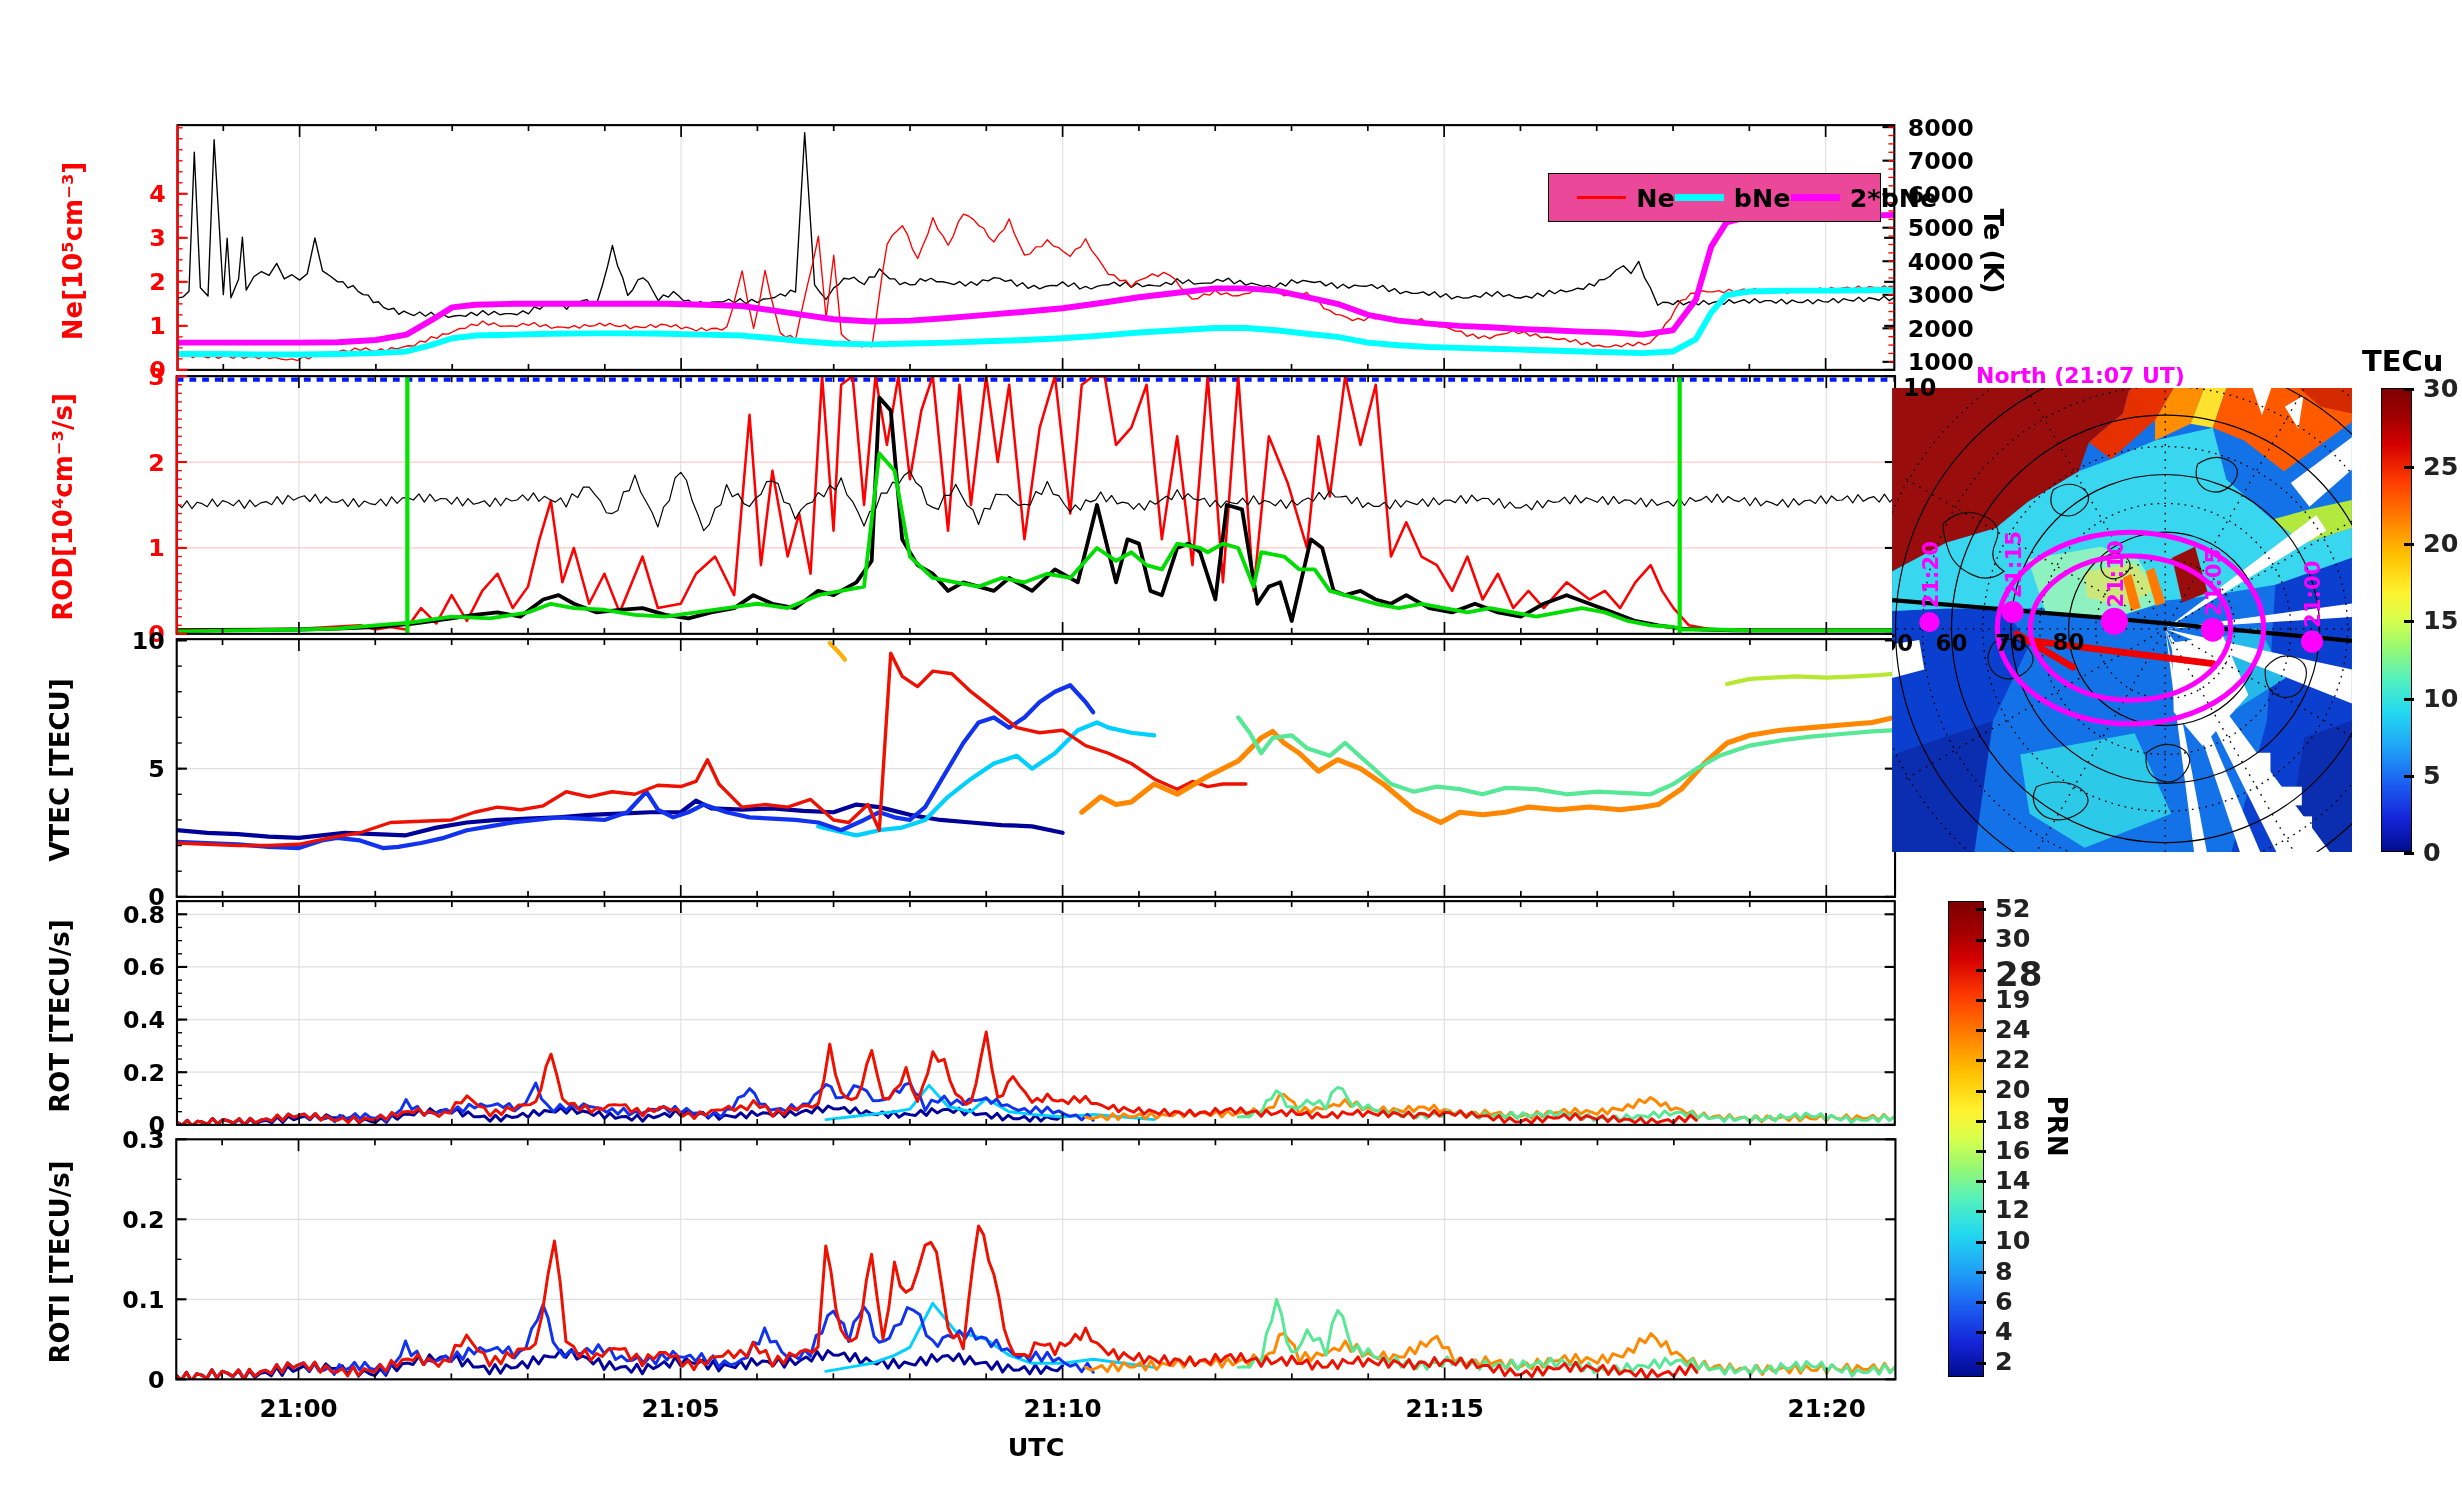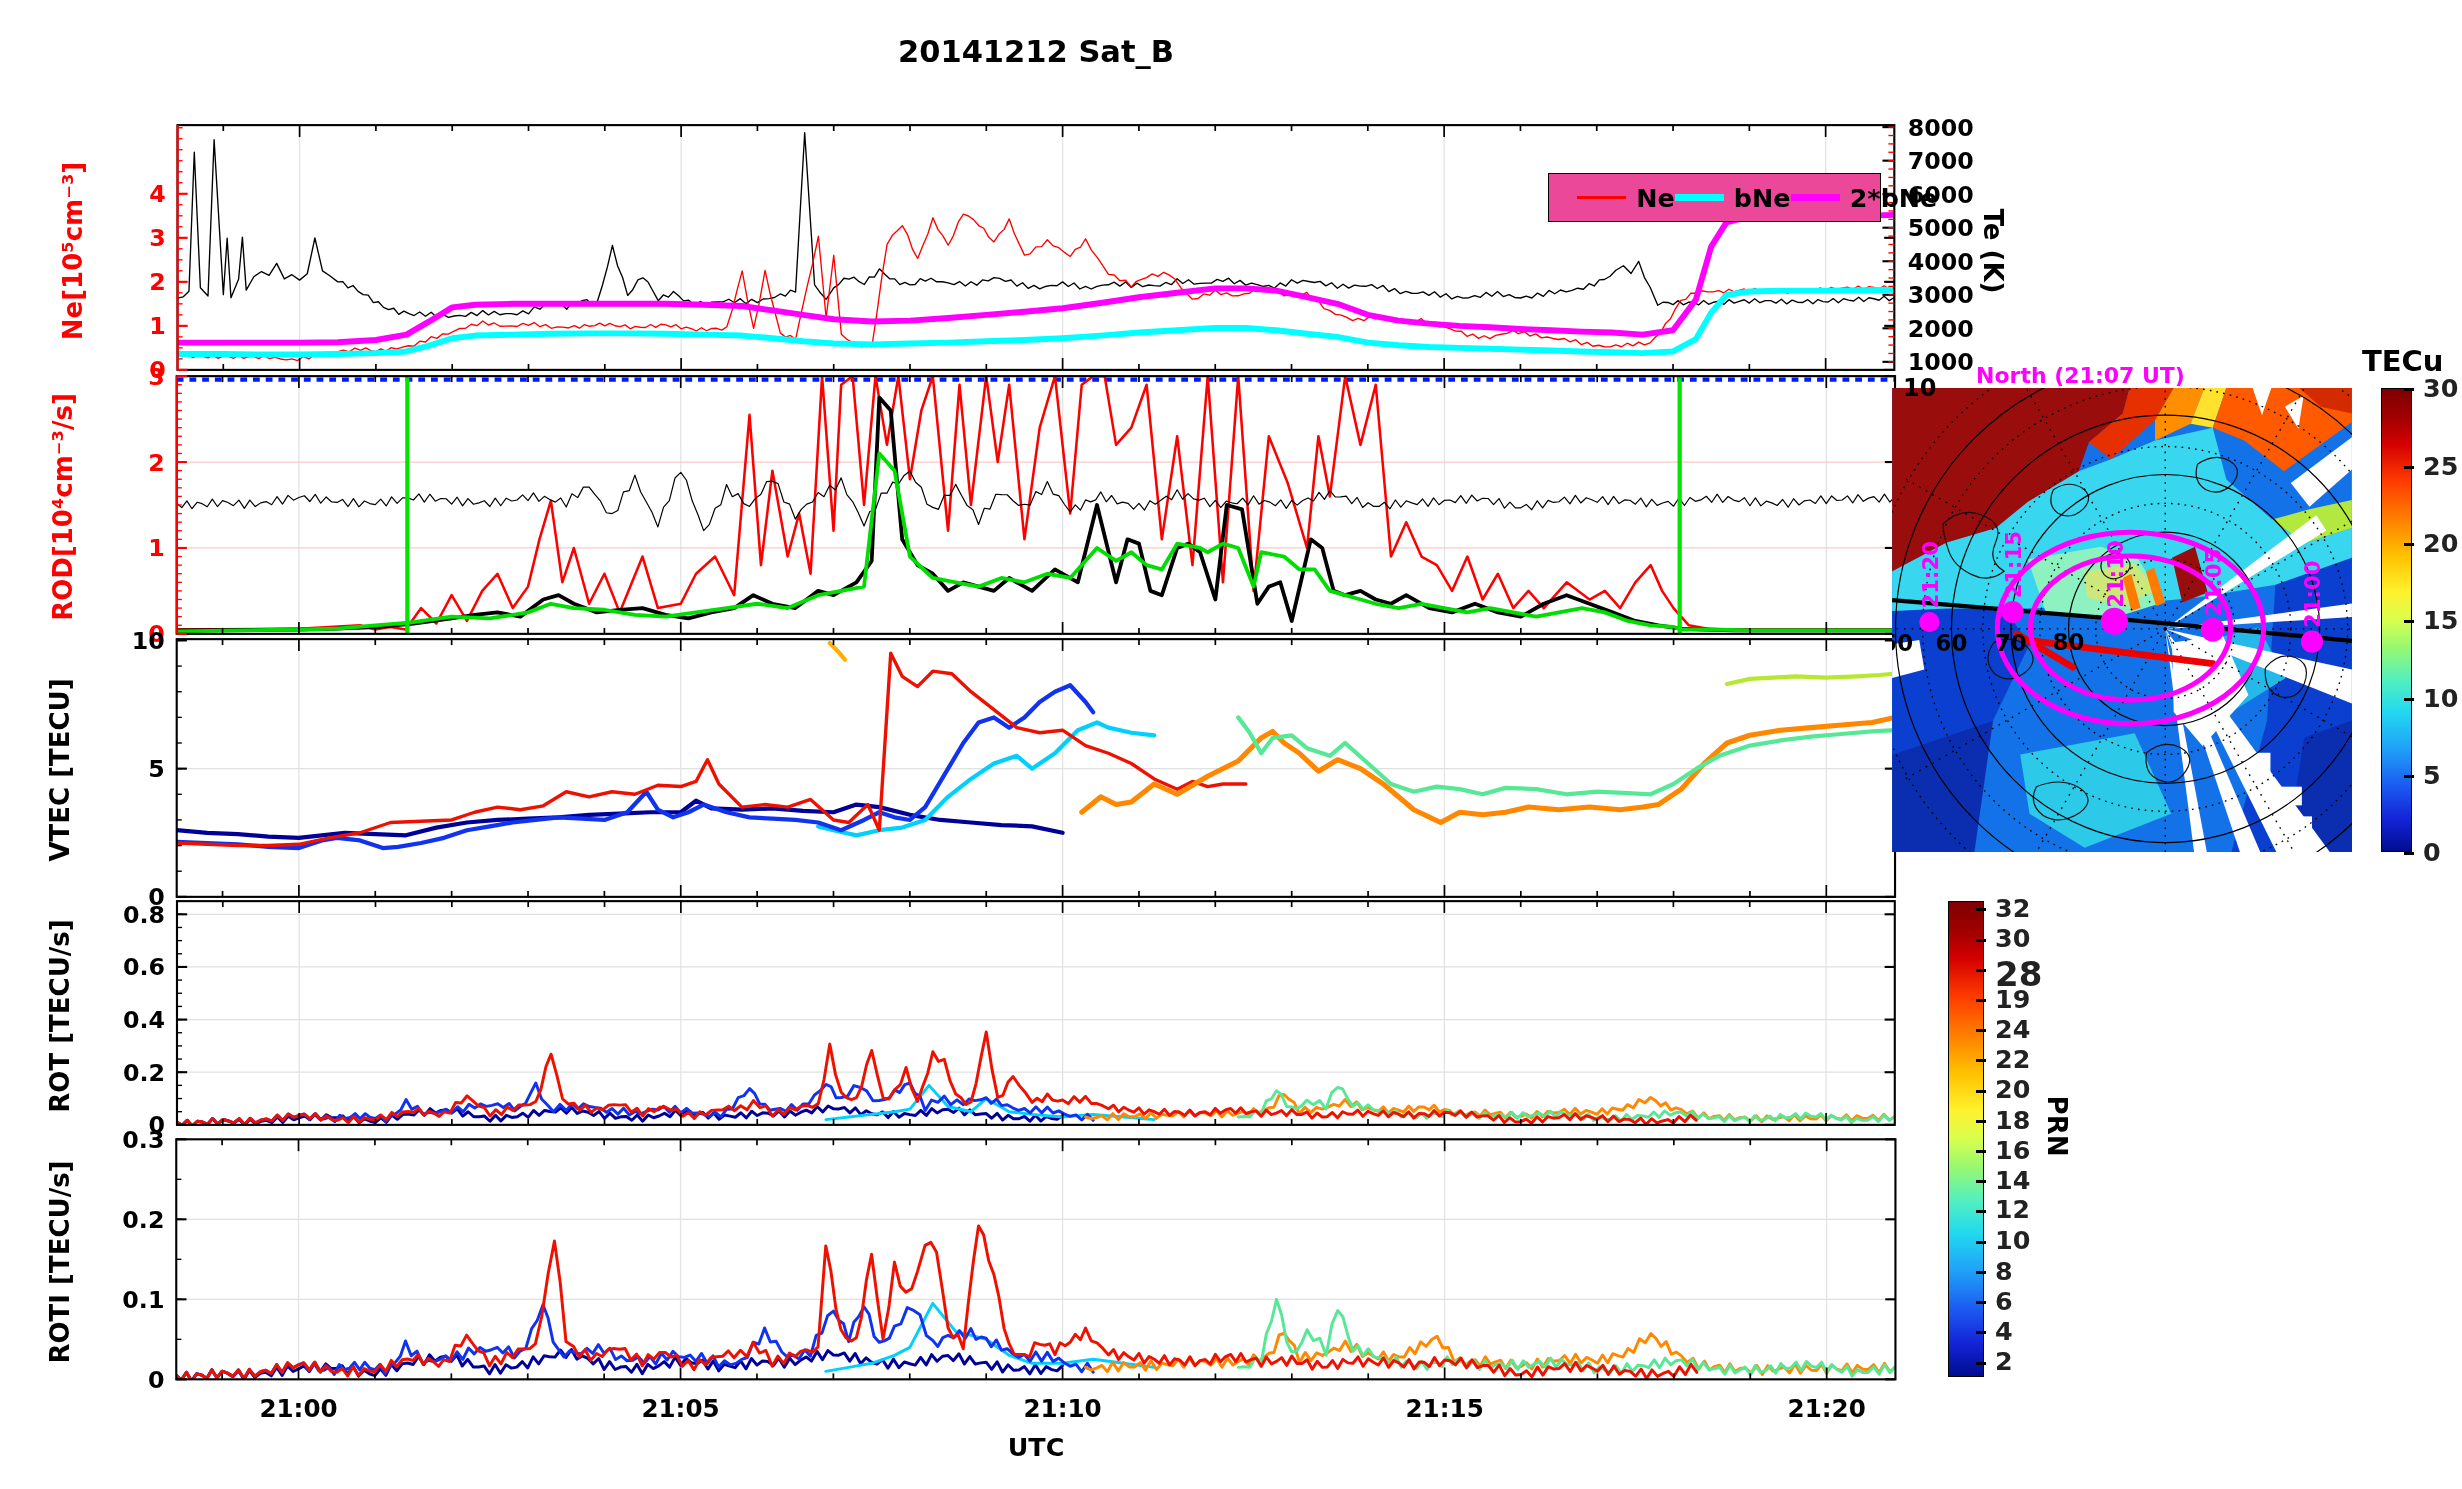--- a/index.html
+++ b/index.html
@@ -27,21 +27,20 @@
   .cbar-title{position:absolute;font-weight:bold;color:#000;z-index:6;}
   .cb-lab{position:absolute;font-weight:bold;color:#222;z-index:6;}
   .cb-tick{position:absolute;background:#000;z-index:7;}
   .lbl10{position:absolute;left:1903px;top:374px;font-size:24px;font-weight:bold;color:#000;z-index:4;}
   #map-svg{position:absolute;left:1892px;top:388px;z-index:3;}
 </style>
 </head>
 <body>
 
 <div class="fig">
-  <div class="title">20141212  Sat_B</div>
 
   <svg id="svg-p1" class="panel-svg" style="top:87px;" width="2033" height="321" viewBox="-130 -45 2397 379">
       <clipPath id="clip-p1">
         <rect x="0" y="0" width="2027" height="289"></rect>
       </clipPath>
       <g clip-path="url(#clip-p1)">
         <line x1="144.14222222222222" y1="0" x2="144.14222222222222" y2="289" stroke="#e3e3e3" stroke-width="1.5"></line>
         <line x1="594.5866666666667" y1="0" x2="594.5866666666667" y2="289" stroke="#e3e3e3" stroke-width="1.5"></line>
         <line x1="1045.0311111111112" y1="0" x2="1045.0311111111112" y2="289" stroke="#e3e3e3" stroke-width="1.5"></line>
         <line x1="1495.4755555555557" y1="0" x2="1495.4755555555557" y2="289" stroke="#e3e3e3" stroke-width="1.5"></line>
@@ -694,21 +693,21 @@
       <div class="cb-tick" style="left: 2404px; top: 698px; width: 10.2px; height: 2.5px;"></div>
       <div class="cb-lab" style="left: 2423px; top: 760px; font-size: 25.4px;">5</div>
       <div class="cb-tick" style="left: 2404px; top: 775px; width: 10.2px; height: 2.5px;"></div>
       <div class="cb-lab" style="left: 2423px; top: 837px; font-size: 25.4px;">0</div>
       <div class="cb-tick" style="left: 2404px; top: 852px; width: 10.2px; height: 2.5px;"></div>
     </div>
 
   <div class="cbar" style="left:1948px;top:901px;width:36px;height:476px;"></div>
   <div class="cbar-title ylab-r" style="left:2027px;top:1111px;font-size:26px;transform:rotate(90deg);">PRN</div>
   <div id="prn-labels">
-      <div class="cb-lab" style="left: 1995px; top: 893px; font-size: 25.4px;">32</div>
+      <div class="cb-lab" style="left: 1995px; top: 893px; font-size: 25.4px;">52</div>
       <div class="cb-tick" style="left: 1976px; top: 908px; width: 10.2px; height: 2.5px;"></div>
       <div class="cb-lab" style="left: 1995px; top: 923px; font-size: 25.4px;">30</div>
       <div class="cb-tick" style="left: 1976px; top: 939px; width: 10.2px; height: 2.5px;"></div>
       <div class="cb-lab" style="left: 1995px; top: 954px; font-size: 34px;">28</div>
       <div class="cb-tick" style="left: 1976px; top: 969px; width: 10.2px; height: 2.5px;"></div>
       <div class="cb-lab" style="left: 1995px; top: 984px; font-size: 25.4px;">19</div>
       <div class="cb-tick" style="left: 1976px; top: 999px; width: 10.2px; height: 2.5px;"></div>
       <div class="cb-lab" style="left: 1995px; top: 1014px; font-size: 25.4px;">24</div>
       <div class="cb-tick" style="left: 1976px; top: 1029px; width: 10.2px; height: 2.5px;"></div>
       <div class="cb-lab" style="left: 1995px; top: 1044px; font-size: 25.4px;">22</div>

